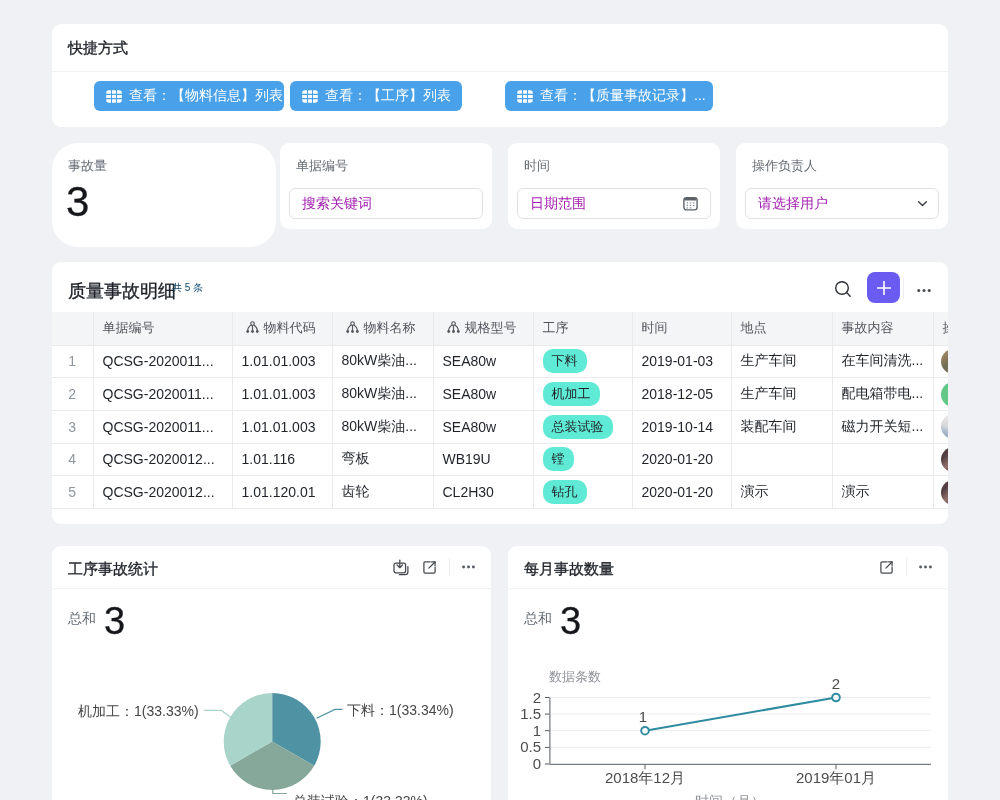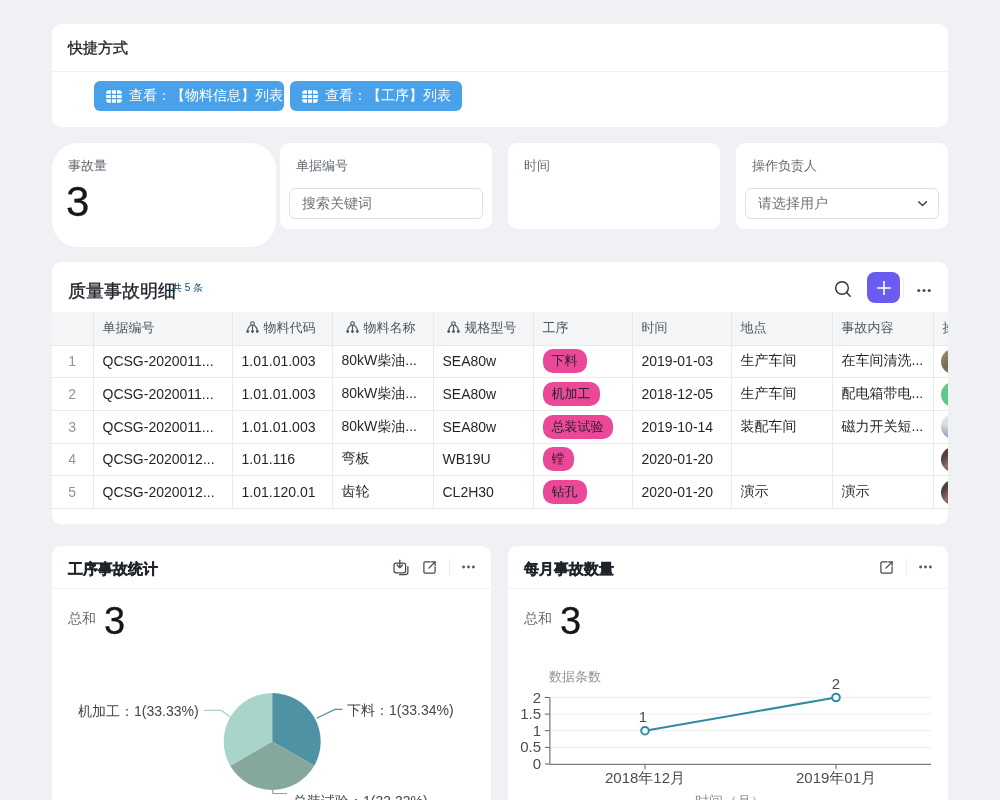--- a/index.html
+++ b/index.html
@@ -15,40 +15,40 @@
 .sbtn { position:absolute; top:57px; height:30px; background:#49a2e9; border-radius:6px; color:#fff; font-size:14px; display:flex; align-items:center; padding-left:12px; white-space:nowrap; }
 .sbtn svg { margin-right:7px; flex:none; }
 
 
 .flabel { position:absolute; left:16px; top:14px; font-size:13px; color:#646a73; }
 #fc1 { left:52px; top:143px; width:224px; height:104px;border-radius:26px; }
 #fc1 .big { position:absolute; left:14px; top:35px; font-size:42px; font-weight:400; -webkit-text-stroke:0.3px #14161a; color:#14161a; }
 #fc2 { left:280px; top:143px; width:212px; height:86px; }
 #fc3 { left:508px; top:143px; width:212px; height:86px; }
 #fc4 { left:736px; top:143px; width:212px; height:86px; }
-.finput { position:absolute; left:9px; top:45px; width:194px; height:31px; border:1px solid #dee0e3; border-radius:6px; display:flex; align-items:center; padding:0 12px 0 12px; font-size:14px; color:#737373; }
+.finput { position:absolute; left:9px; top:45px; width:194px; height:31px; border:1px solid #dee0e3; border-radius:6px; display:flex; align-items:center; padding:0 12px 0 12px; font-size:14px; color:#a21caf; }
 .finput .ph { flex:1; }
 
 
 #tablecard { left:52px; top:262px; width:896px; height:262px; overflow:hidden; }
 #tablecard .title { position:absolute; left:16px; top:17px; font-size:18px; font-weight:500; -webkit-text-stroke:0.35px #1f2329; }
 #tablecard .count { position:absolute; left:120px; top:19px; font-size:10px; color:#0c4a6e;text-align:center; }
 #plusbtn { position:absolute; left:815px; top:10px; width:33px; height:31px; background:#6a5bf1; border-radius:8px; }
 #tbl { position:absolute; left:0; top:50px; width:910px; border-collapse:collapse; table-layout:fixed; font-size:14px; }
 #tbl th, #tbl td { border:1px solid #e8eaec; border-top:none; padding:0 0 0 9px; text-align:left; font-weight:400; height:32.7px; white-space:nowrap; overflow:hidden; }
 #tbl th { background:#f4f5f6; color:#51565d; font-size:13px; height:33px; }
 #tbl td:first-child, #tbl th:first-child { border-left:none; text-align:center; padding:0; color:#8f959e; }
 #tbl td:last-child, #tbl th:last-child { border-right:none; } #tbl td:last-child { padding-left:7px; }
-.tag { display:inline-block; background:#ec4899; border-radius:10px; padding:3px 9px; font-size:13px; color:#1f2329; }
+.tag { display:inline-block; background:#5eead4; border-radius:10px; padding:3px 9px; font-size:13px; color:#1f2329; }
 .avatar { display:inline-block; width:25px; height:25px; border-radius:50%; vertical-align:middle; }
 
 
 #chart1 { left:52px; top:546px; width:439px; height:300px; }
 #chart2 { left:508px; top:546px; width:440px; height:300px; }
-.ctitle { position:absolute; left:16px; top:14px; font-size:15px; font-weight:700; -webkit-text-stroke:0.35px #1f2329; }
+.ctitle { position:absolute; left:16px; top:14px; font-size:15px; font-weight:400; -webkit-text-stroke:0.35px #1f2329; }
 .csep { position:absolute; left:0; top:42px; width:100%; height:1px; background:#f0f1f2; }
 .sum-label { position:absolute; left:16px; top:64px; font-size:14px; color:#646a73; }
 .sum-num { position:absolute; left:52px; top:54px; font-size:38px; font-weight:400; -webkit-text-stroke:0.3px #14161a; color:#14161a; }
 .cicons { position:absolute; top:12px; right:16px; display:flex; align-items:center; }
 </style>
 </head>
 <body>
 
 <div class="card" id="shortcuts">
   <div class="title">快捷方式</div>
@@ -58,34 +58,57 @@
         <g stroke="#49a2e9" stroke-width="1.1">
           <path d="M5.5 0v13M10.5 0v13M0 4.4h16M0 8.6h16"></path>
         </g>
       </svg>查看：【物料信息】列表</div>
   <div class="sbtn" style="left:238px;width:172px;"><svg width="16" height="13" viewBox="0 0 16 13">
         <rect x="0.2" y="0.2" width="15.6" height="12.6" rx="2.8" fill="#fff"></rect>
         <g stroke="#49a2e9" stroke-width="1.1">
           <path d="M5.5 0v13M10.5 0v13M0 4.4h16M0 8.6h16"></path>
         </g>
       </svg>查看：【工序】列表</div>
+  <div class="sbtn" style="left:453px;width:208px;"><svg width="16" height="13" viewBox="0 0 16 13">
+        <rect x="0.2" y="0.2" width="15.6" height="12.6" rx="2.8" fill="#fff"></rect>
+        <g stroke="#49a2e9" stroke-width="1.1">
+          <path d="M5.5 0v13M10.5 0v13M0 4.4h16M0 8.6h16"></path>
+        </g>
+      </svg>查看：【质量事故记录】...</div>
 </div>
 
 <div class="card" id="fc1">
     <div class="flabel">事故量</div>
     <div class="big">3</div>
   </div>
 <div class="card" id="fc2">
     <div class="flabel">单据编号</div>
     <div class="finput">
       <span class="ph">搜索关键词</span>
     </div>
   </div>
 <div class="card" id="fc3">
     <div class="flabel">时间</div>
+    <div class="finput">
+      <span class="ph">日期范围</span>
+      <svg width="15" height="15" viewBox="0 0 15 15">
+        <rect x="0.9" y="1.7" width="13.2" height="12.2" rx="2.6" fill="none" stroke="#5d6269" stroke-width="1.4"></rect>
+        <path d="M1.6 4.6 v-0.5 a2 2 0 0 1 2 -2 h7.8 a2 2 0 0 1 2 2 v0.5 z" fill="#5d6269"></path>
+        <g fill="#878d95">
+          <rect x="3.6" y="6.3" width="1.5" height="1.2"></rect>
+          <rect x="6.75" y="6.3" width="1.5" height="1.2"></rect>
+          <rect x="9.9" y="6.3" width="1.5" height="1.2"></rect>
+          <rect x="3.6" y="8.8" width="1.5" height="1.2"></rect>
+          <rect x="6.75" y="8.8" width="1.5" height="1.2"></rect>
+          <rect x="9.9" y="8.8" width="1.5" height="1.2"></rect>
+          <rect x="3.6" y="11.3" width="1.5" height="1.2"></rect>
+          <rect x="6.75" y="11.3" width="1.5" height="1.2"></rect>
+        </g>
+      </svg>
+    </div>
   </div>
 <div class="card" id="fc4">
     <div class="flabel">操作负责人</div>
     <div class="finput">
       <span class="ph">请选择用户</span>
       <svg style="margin-right:-3px" width="13" height="13" viewBox="0 0 13 13" fill="none" stroke="#3c4046" stroke-width="1.4" stroke-linecap="round" stroke-linejoin="round">
         <path d="M2.6 4.7L6.5 8.5l3.9-3.8"></path>
       </svg>
     </div>
   </div>

